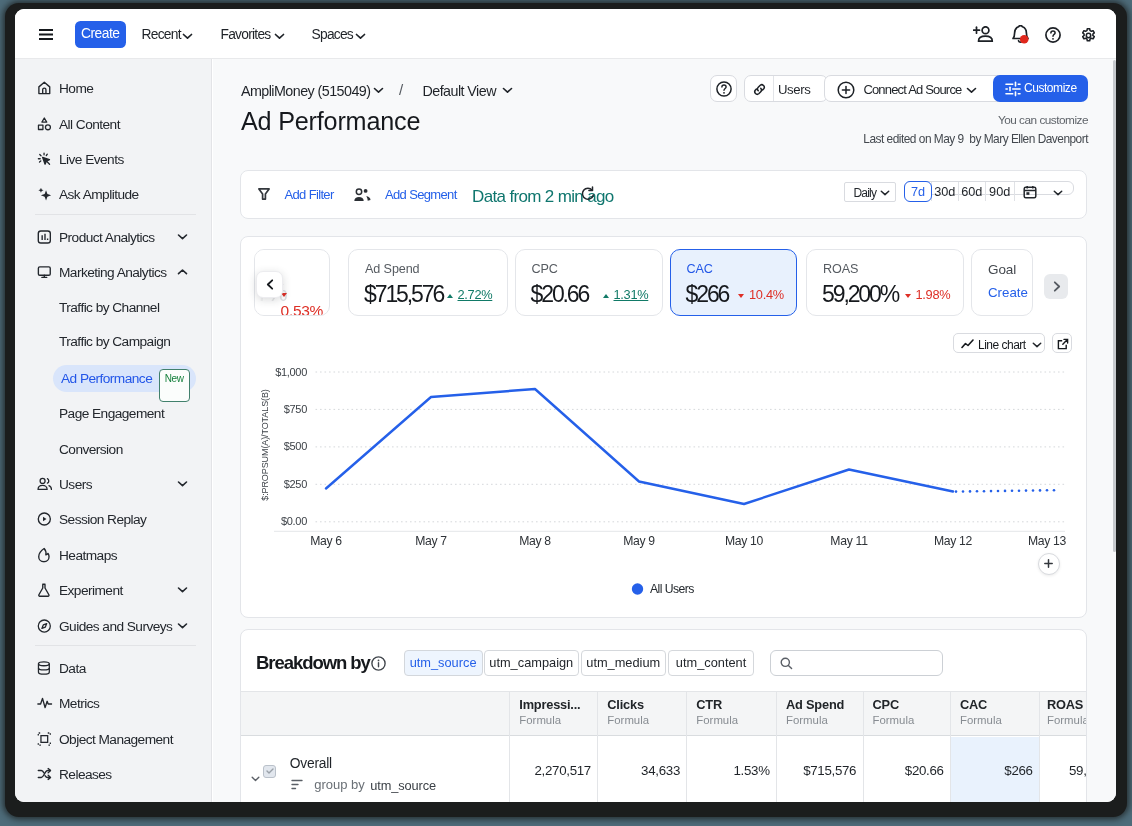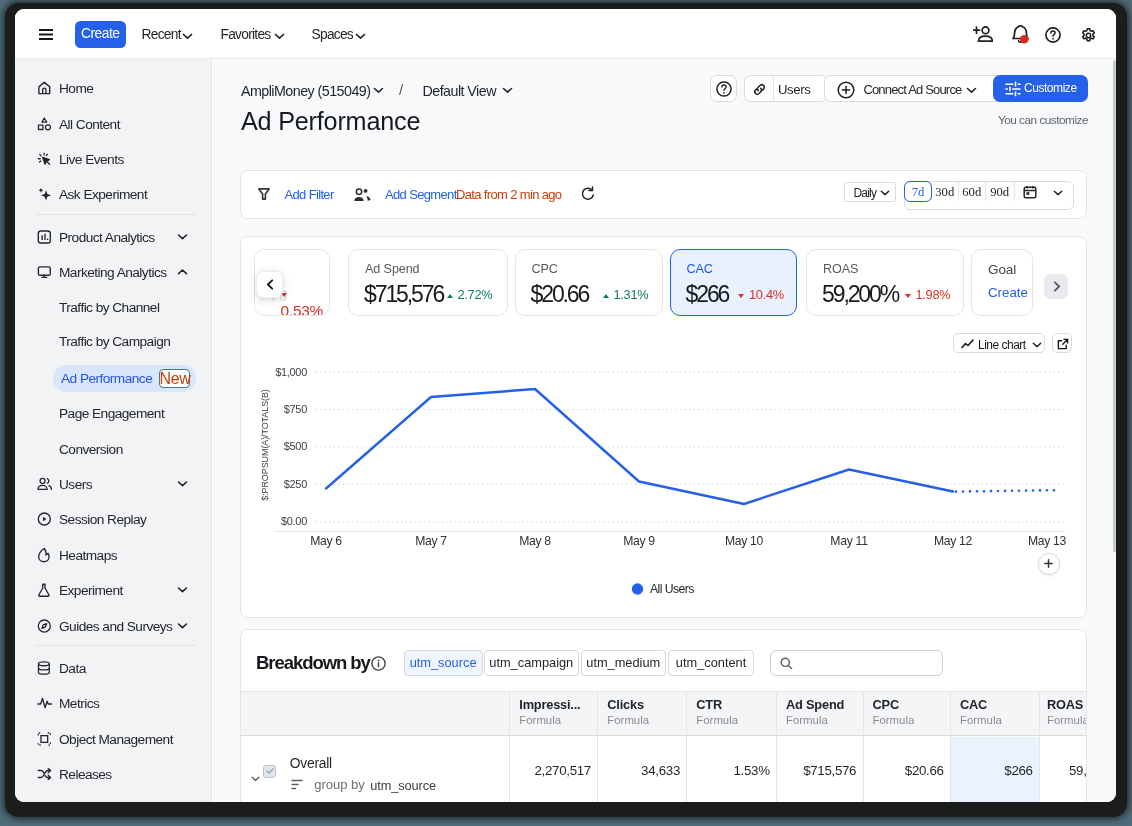--- a/index.html
+++ b/index.html
@@ -17,32 +17,32 @@
 .searchbox .ph { position:absolute; left:31px; top:8.5px; font-size:13.6px; color:#6b7076; letter-spacing:-0.45px; }
 .searchbox .kbd { position:absolute; right:7px; top:10px; font-size:11.8px; color:#585d63; letter-spacing:-0.3px; }
 
 .sidebar { position:absolute; left:0; top:50px; width:196.5px; height:743px; background:#f2f3f5; border-right:1px solid #e3e4e7; }
 .sitem { position:absolute; left:44px; font-size:13.7px; letter-spacing:-0.55px; color:#23272d; white-space:nowrap; transform:translateY(-50%); }
 .sicon { position:absolute; left:22.3px; transform:translateY(-50%) scale(0.86); transform-origin:0 50%; }
 .schev { position:absolute; left:162px; transform:translateY(-50%); }
 .sdivider { position:absolute; left:20px; width:161px; height:1px; background:#e2e3e6; }
 .pill { position:absolute; left:38px; top:305.5px; width:143px; height:27px; background:#d9e5fb; border-radius:13.5px; }
 .pill .ptxt { position:absolute; left:8px; top:50%; transform:translateY(-50%); color:#2356e8; font-size:13.7px; letter-spacing:-0.55px; }
-.newbadge { position:absolute; left:143.5px; top:310px; width:31.5px; height:19px; background:#fbfdfc; border:1px solid #41806c; border-radius:4px; color:#c2410c; font-size:16px; text-align:center; line-height:17px; letter-spacing:-0.3px; }
+.newbadge { position:absolute; left:143.5px; top:310px; width:31.5px; height:33px; background:#fbfdfc; border:1px solid #41806c; border-radius:4px; color:#15803d; font-size:10px; text-align:center; line-height:17px; letter-spacing:-0.3px; }
 
 .main { position:absolute; left:197.5px; top:50px; width:903.5px; height:743px; background:#f8f9fa; }
 .card { position:absolute; background:#fff; border:1px solid #e3e5e9; border-radius:8px; }
 .bluebtn { background:#2560e9; color:#fff; border-radius:7px; }
 .whitebtn { position:absolute; background:#fff; border:1px solid #d9dbe0; border-radius:7px; }
 
 .mcard { position:absolute; top:239.5px; height:67px; background:#fff; border:1px solid #e4e6ea; border-radius:10px; }
 .mlabel { position:absolute; left:16px; top:12px; font-size:12.6px; color:#565b61; letter-spacing:-0.1px; }
 .mval { position:absolute; left:15px; top:31px; font-size:23px; letter-spacing:-2.1px; color:#16191d; }
 .mdelta { position:absolute; top:38px; font-size:12.8px; letter-spacing:-0.3px; }
-.green { color:#117a67; }
+.green { color:#117a67;text-decoration:underline; }
 .red { color:#de2f26; }
 .tri-up { display:inline-block; width:0; height:0; border-left:3.6px solid transparent; border-right:3.6px solid transparent; border-bottom:4.8px solid #117a67; margin-right:5px; position:relative; top:-1.5px; }
 .tri-dn { display:inline-block; width:0; height:0; border-left:3.6px solid transparent; border-right:3.6px solid transparent; border-top:4.8px solid #de2f26; margin-right:5px; position:relative; top:-1.5px; }
 
 .chip { position:absolute; top:19.5px; height:26px; border:1px solid #d5d8dc; border-radius:4px; background:#fff; font-size:12.8px; color:#23272c; text-align:center; }
 .th { position:absolute; font-size:12.8px; font-weight:bold; color:#212529; letter-spacing:-0.2px; }
 .tf { position:absolute; font-size:11.4px; color:#878c92; }
 .tv { position:absolute; font-size:13.3px; color:#1f2328; letter-spacing:-0.3px; }
 </style>
 </head>
@@ -123,21 +123,21 @@
           <line x1="12" y1="2.9" x2="10.8" y2="4.4"></line>
         </g>
       </svg>
   <div class="sitem" style="top:99.8px;">Live Events</div>
   <svg class="sicon" style="top:134.5px;" width="18" height="18" viewBox="0 0 18 18">
         <g fill="#23272d">
           <path d="M10.5 4.5 L12.1 8.9 L16.5 10.5 L12.1 12.1 L10.5 16.5 L8.9 12.1 L4.5 10.5 L8.9 8.9 Z"></path>
           <path d="M4.6 1.6 L5.5 3.7 L7.6 4.6 L5.5 5.5 L4.6 7.6 L3.7 5.5 L1.6 4.6 L3.7 3.7 Z"></path>
         </g>
       </svg>
-  <div class="sitem" style="top:134.5px;">Ask Experiment</div>
+  <div class="sitem" style="top:134.5px;">Ask Amplitude</div>
   <div class="sdivider" style="top:154.8px;"></div>
   <svg class="sicon" style="top:178.2px;" width="17" height="17" viewBox="0 0 17 17">
         <g fill="none" stroke="#23272d" stroke-width="1.6">
           <rect x="1.5" y="1.5" width="14" height="14" rx="3"></rect>
           <line x1="6" y1="12" x2="6" y2="6.5"></line>
           <line x1="9.3" y1="12" x2="9.3" y2="4.8"></line>
           <line x1="12.3" y1="12" x2="12.3" y2="10.2"></line>
         </g>
       </svg>
   <div class="sitem" style="top:178.2px;">Product Analytics</div>
@@ -292,47 +292,48 @@
         </g>
         <g stroke="#fff" stroke-width="1.6" stroke-linecap="round">
           <line x1="10.5" y1="1.4" x2="10.5" y2="5"></line>
           <line x1="5" y1="6.2" x2="5" y2="9.8"></line>
           <line x1="10.5" y1="11" x2="10.5" y2="14.6"></line>
         </g>
       </svg>
   <div class="abs" style="left:31px; top:6.5px; font-size:12px; color:#fff; letter-spacing:-0.45px;">Customize</div>
 </div>
 <div class="abs" style="left:873px; top:104px; width:200px; text-align:right; font-size:11.8px; letter-spacing:-0.5px; color:#5f646a;">You can customize</div>
+<div class="abs" style="left:700px; top:122.5px; width:373px; text-align:right; font-size:11.9px; letter-spacing:-0.5px; color:#43484e;">Last edited on May 9&nbsp; by Mary Ellen Davenport</div>
 
 <div class="card" style="left:225px; top:160.5px; width:847px; height:49px;">
   <svg class="abs" style="left:17px; top:17.5px;" width="12" height="12" viewBox="0 0 12 12">
         <path d="M0.9 0.9 H11.1 L7.4 5.9 V11.1 L4.6 11.1 V5.9 Z" fill="none" stroke="#33373c" stroke-width="1.7" stroke-linejoin="round"></path>
       </svg>
   <div class="abs" style="left:43.5px; top:16px; font-size:13px; color:#2560e9; letter-spacing:-0.65px;">Add Filter</div>
   <svg class="abs" style="left:112px; top:17px;" width="19" height="14" viewBox="0 0 19 14">
         <circle cx="6" cy="3.8" r="2.7" fill="none" stroke="#2b2f34" stroke-width="1.5"></circle>
         <circle cx="12.6" cy="2.9" r="1.9" fill="#2b2f34"></circle>
         <path d="M1.3 13 C1.3 10.4 3.3 8.9 6 8.9 C8.7 8.9 10.7 10.4 10.7 13 Z" fill="#2b2f34"></path>
         <path d="M13.2 8.3 C15.7 8.5 17.5 9.9 17.5 12 L14.7 12.8 C14.6 11 14.2 9.4 13.2 8.3 Z" fill="#2b2f34"></path>
       </svg>
   <div class="abs" style="left:144px; top:16px; font-size:13px; color:#2560e9; letter-spacing:-0.65px;">Add Segment</div>
-  <div class="abs" style="left:215px; top:16px; font-size:13px; color:#c2410c; letter-spacing:-0.65px;">Data from 2 min ago</div>
+  <div class="abs" style="left:231px; top:16px; font-size:17px; color:#0f766e; letter-spacing:-0.65px;">Data from 2 min ago</div>
   <svg class="abs" style="left:340px; top:15px;" width="14" height="16" viewBox="0 0 14 16">
         <g fill="none" stroke="#23272c" stroke-width="1.5" stroke-linecap="round">
           <path d="M12.3 9 A5.5 5.5 0 1 1 11.2 4.2"></path>
           <path d="M11.5 1 V4.6 H7.9" stroke-linejoin="round"></path>
         </g>
       </svg>
   <div class="whitebtn" style="left:603px; top:11px; width:52.3px; height:20.5px; border-radius:2px;">
     <div class="abs" style="left:8.5px; top:3.2px; font-size:12px; color:#23272c; letter-spacing:-0.8px;">Daily</div>
     <svg class="abs" style="left:34.5px; top:7.5px;" width="10" height="6" viewBox="0 0 10 6">
           <path d="M1.3 1.2 L5 4.6 L8.7 1.2" fill="none" stroke="#23272c" stroke-width="1.5" stroke-linecap="round" stroke-linejoin="round"></path>
         </svg>
   </div>
-  <div class="whitebtn" style="left:662.6px; top:10.5px; width:170px; height:29px; border-radius:6px; background:#fff;font-family:Liberation Serif, serif;">
+  <div class="whitebtn" style="left:662.6px; top:10.5px; width:170px; height:14px; border-radius:6px; background:#fff;">
     <div class="abs" style="left:26.7px; top:0; width:1px; height:19px; background:#e0e2e6;"></div>
     <div class="abs" style="left:53.4px; top:0; width:1px; height:19px; background:#e0e2e6;"></div>
     <div class="abs" style="left:80.9px; top:0; width:1px; height:19px; background:#e0e2e6;"></div>
     <div class="abs" style="left:109.3px; top:0; width:1px; height:19px; background:#e0e2e6;"></div>
     <div class="abs" style="left:-1px; top:-1px; width:28.7px; height:21px; border:1.4px solid #2560e9; border-radius:6px; background:#fff;"></div>
     <div class="abs" style="left:0; top:2.5px; width:27px; text-align:center; font-size:12.7px; color:#2560e9;">7d</div>
     <div class="abs" style="left:26.7px; top:2.5px; width:27px; text-align:center; font-size:12.7px; color:#23272c;">30d</div>
     <div class="abs" style="left:53.4px; top:2.5px; width:27.5px; text-align:center; font-size:12.7px; color:#23272c;">60d</div>
     <div class="abs" style="left:80.9px; top:2.5px; width:28.4px; text-align:center; font-size:12.7px; color:#23272c;">90d</div>
     <svg class="abs" style="left:118px; top:3px;" width="14" height="14" viewBox="0 0 14 14">

